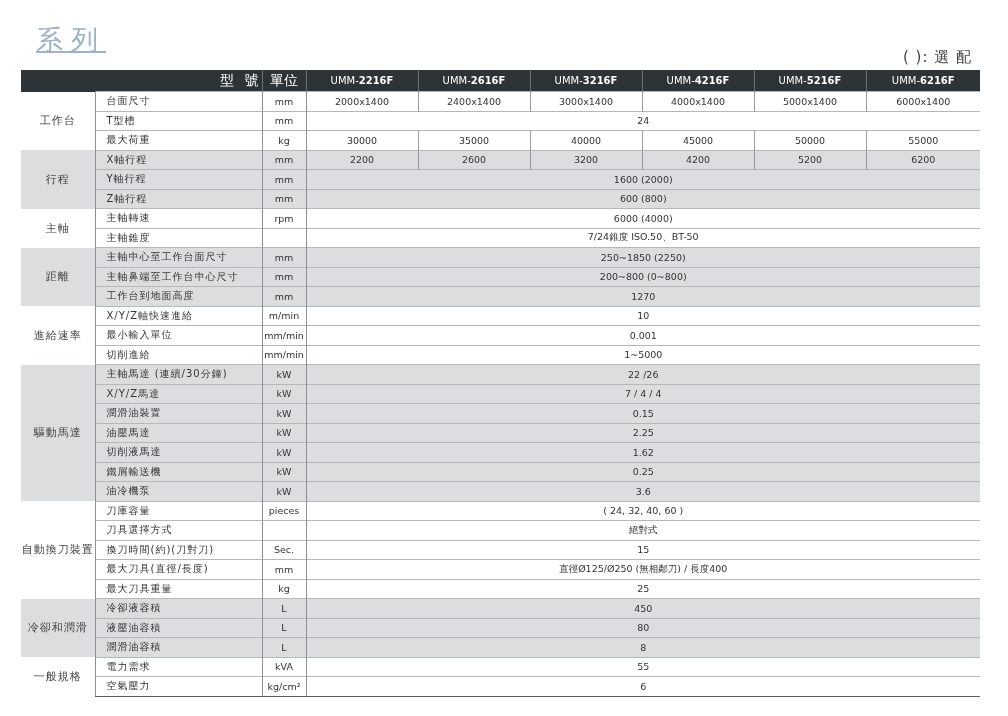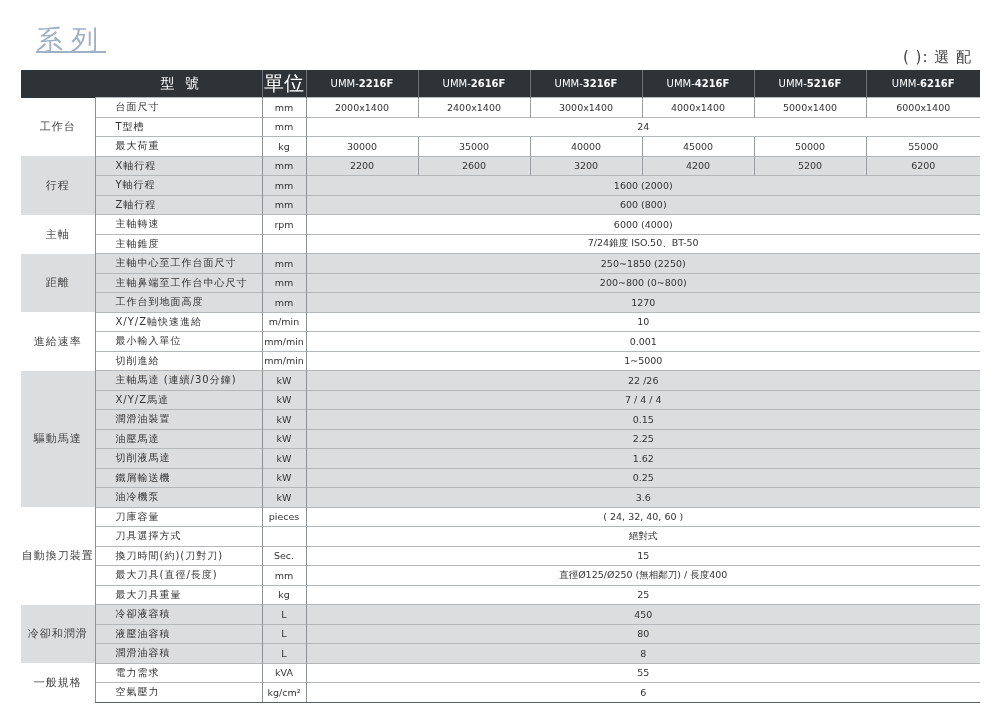--- a/index.html
+++ b/index.html
@@ -6,26 +6,26 @@
   body { width:1008px; height:716px; position:relative; overflow:hidden;
          font-family:"DejaVu Sans", "Liberation Sans", sans-serif; color:#3a3f44; }
   .title { position:absolute; left:22px; top:4px; height:56px; display:flex; align-items:flex-end; white-space:nowrap; }
   .t-model { font-family:"Liberation Sans", sans-serif; font-weight:bold; font-size:50px; color:#2e3338; letter-spacing:1px; line-height:52px; }
   .t-series { font-size:27px; color:#9fb1c4; margin-left:14px; letter-spacing:8px; line-height:40px;text-decoration:underline; }
   .t-name { font-size:35px; font-weight:bold; color:#5a646c; letter-spacing:9px; margin-left:2px; line-height:44px; }
   .legend { position:absolute; right:36px; top:48px; font-size:15px; color:#444; letter-spacing:1px; }
   table { position:absolute; left:21px; top:70px; width:959px; border-collapse:collapse; table-layout:fixed; font-size:9.5px; }
   th { background:#2e3338; color:#ffffff; font-weight:normal; height:21px; padding:0; font-size:10px; border-left:1px solid #6b7177; }
   th:first-child { border-left:none; }
-  th.h-param { text-align:center; padding-left:6px; font-size:14px; letter-spacing:3px; border-left:none;}
-  th.h-unit { font-size:20px; }
+  th.h-param { text-align:right; padding-left:6px; font-size:14px; letter-spacing:3px; border-left:none;}
+  th.h-unit { font-size:14px; }
   th .mb { font-weight:bold; }
   td { height:18.5px; padding:0; border-top:1px solid #b5b8bb; text-align:center; white-space:nowrap; color:#333; }
   td.cat { border-top:none; font-size:11px; letter-spacing:1px; color:#444; }
-  td.param { text-align:left; padding-left:20px; font-size:10px; letter-spacing:1px; border-left:1px solid #8d9196; border-right:1px solid #8d9196; }
+  td.param { text-align:left; padding-left:11px; font-size:10px; letter-spacing:1px; border-left:1px solid #8d9196; border-right:1px solid #8d9196; }
   td.unit { border-right:1px solid #8d9196; }
   td.val + td.val { border-left:1px solid #9a9ea2; }
   .g { background:#dcdddf; }
   .w { background:#ffffff; }
   tbody tr:last-child td { border-bottom:1px solid #5a5f64; }
   .note { position:absolute; left:22px; top:702px; font-size:10px; color:#444; letter-spacing:1px;margin-top:36px; }
 </style>
 </head>
 <body>
 

